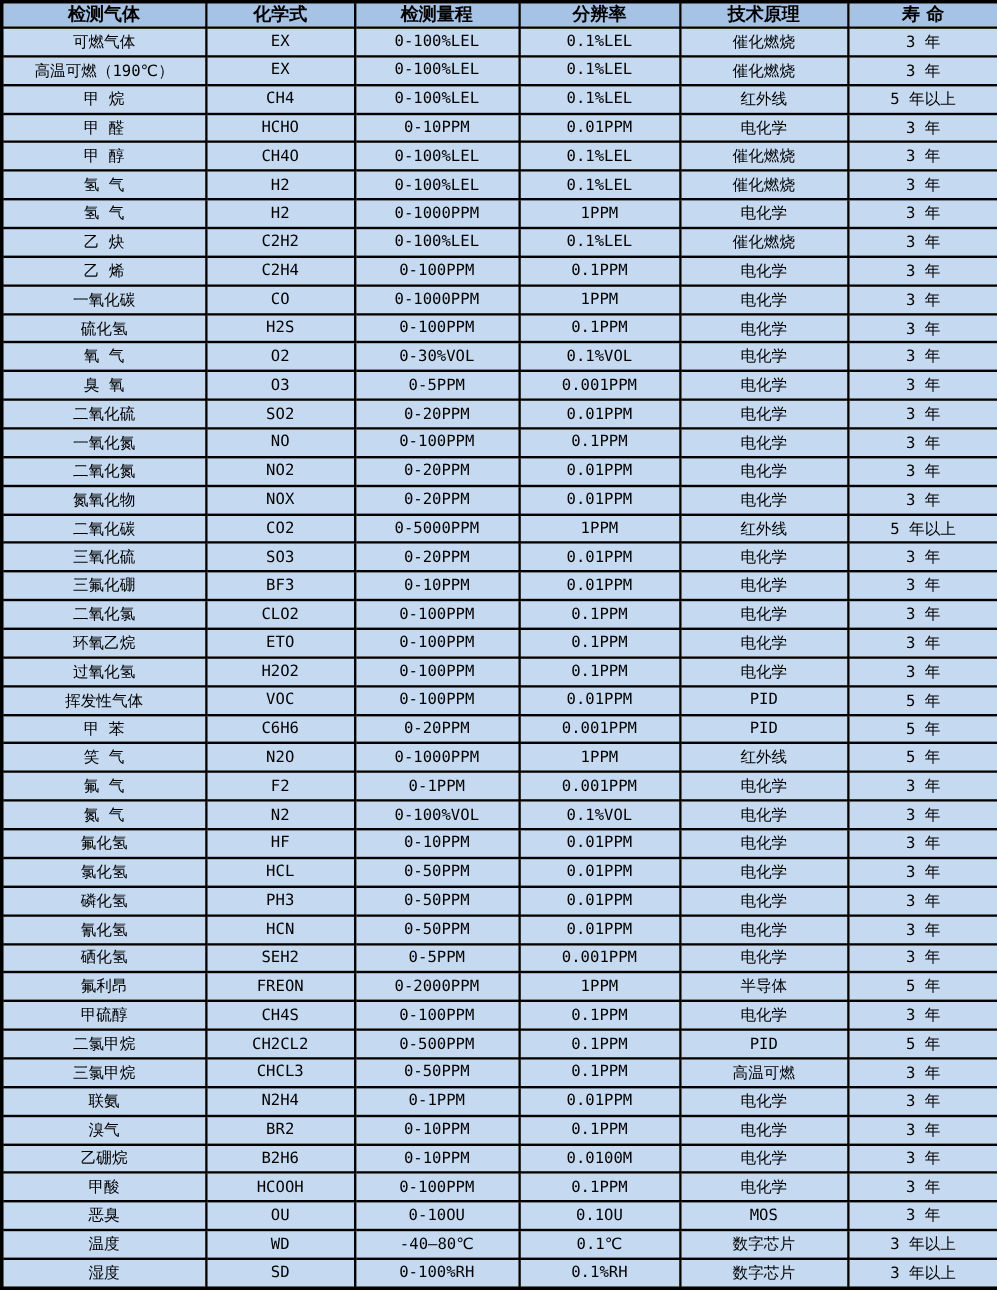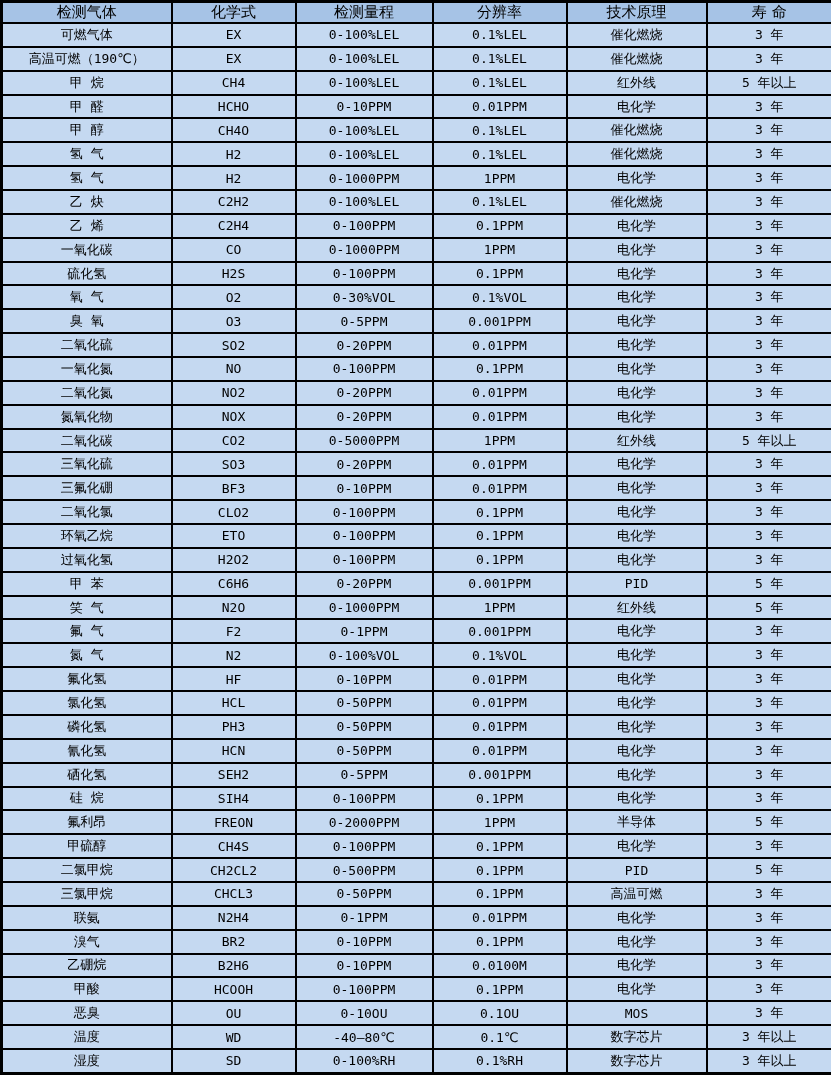--- a/index.html
+++ b/index.html
@@ -22,21 +22,21 @@
     vertical-align: middle;
     padding: 0;
     margin: 0;
     overflow: hidden;
     white-space: nowrap;
     color: #000000;
   }
   .spec-table th {
     background: #a6c3e6;
     font-family: "DejaVu Sans", "Liberation Sans", sans-serif;
-    font-weight: normal;
+    font-weight: bold;
     font-size: 15px;
   }
   .spec-table td {
     background: #c5d9f1;
     font-family: "DejaVu Sans Mono", "DejaVu Sans", "Liberation Mono", monospace;
     font-size: 13px;
   }
 </style>
 </head>
 <body>
@@ -239,20 +239,28 @@
       </tr>
       <tr>
         <td>过氧化氢</td>
         <td>H2O2</td>
         <td>0-100PPM</td>
         <td>0.1PPM</td>
         <td>电化学</td>
         <td>3 年</td>
       </tr>
       <tr>
+        <td>挥发性气体</td>
+        <td>VOC</td>
+        <td>0-100PPM</td>
+        <td>0.01PPM</td>
+        <td>PID</td>
+        <td>5 年</td>
+      </tr>
+      <tr>
         <td>甲 苯</td>
         <td>C6H6</td>
         <td>0-20PPM</td>
         <td>0.001PPM</td>
         <td>PID</td>
         <td>5 年</td>
       </tr>
       <tr>
         <td>笑 气</td>
         <td>N2O</td>
@@ -311,28 +319,20 @@
       </tr>
       <tr>
         <td>硒化氢</td>
         <td>SEH2</td>
         <td>0-5PPM</td>
         <td>0.001PPM</td>
         <td>电化学</td>
         <td>3 年</td>
       </tr>
       <tr>
-        <td>硅 烷</td>
-        <td>SIH4</td>
-        <td>0-100PPM</td>
-        <td>0.1PPM</td>
-        <td>电化学</td>
-        <td>3 年</td>
-      </tr>
-      <tr>
         <td>氟利昂</td>
         <td>FREON</td>
         <td>0-2000PPM</td>
         <td>1PPM</td>
         <td>半导体</td>
         <td>5 年</td>
       </tr>
       <tr>
         <td>甲硫醇</td>
         <td>CH4S</td>

